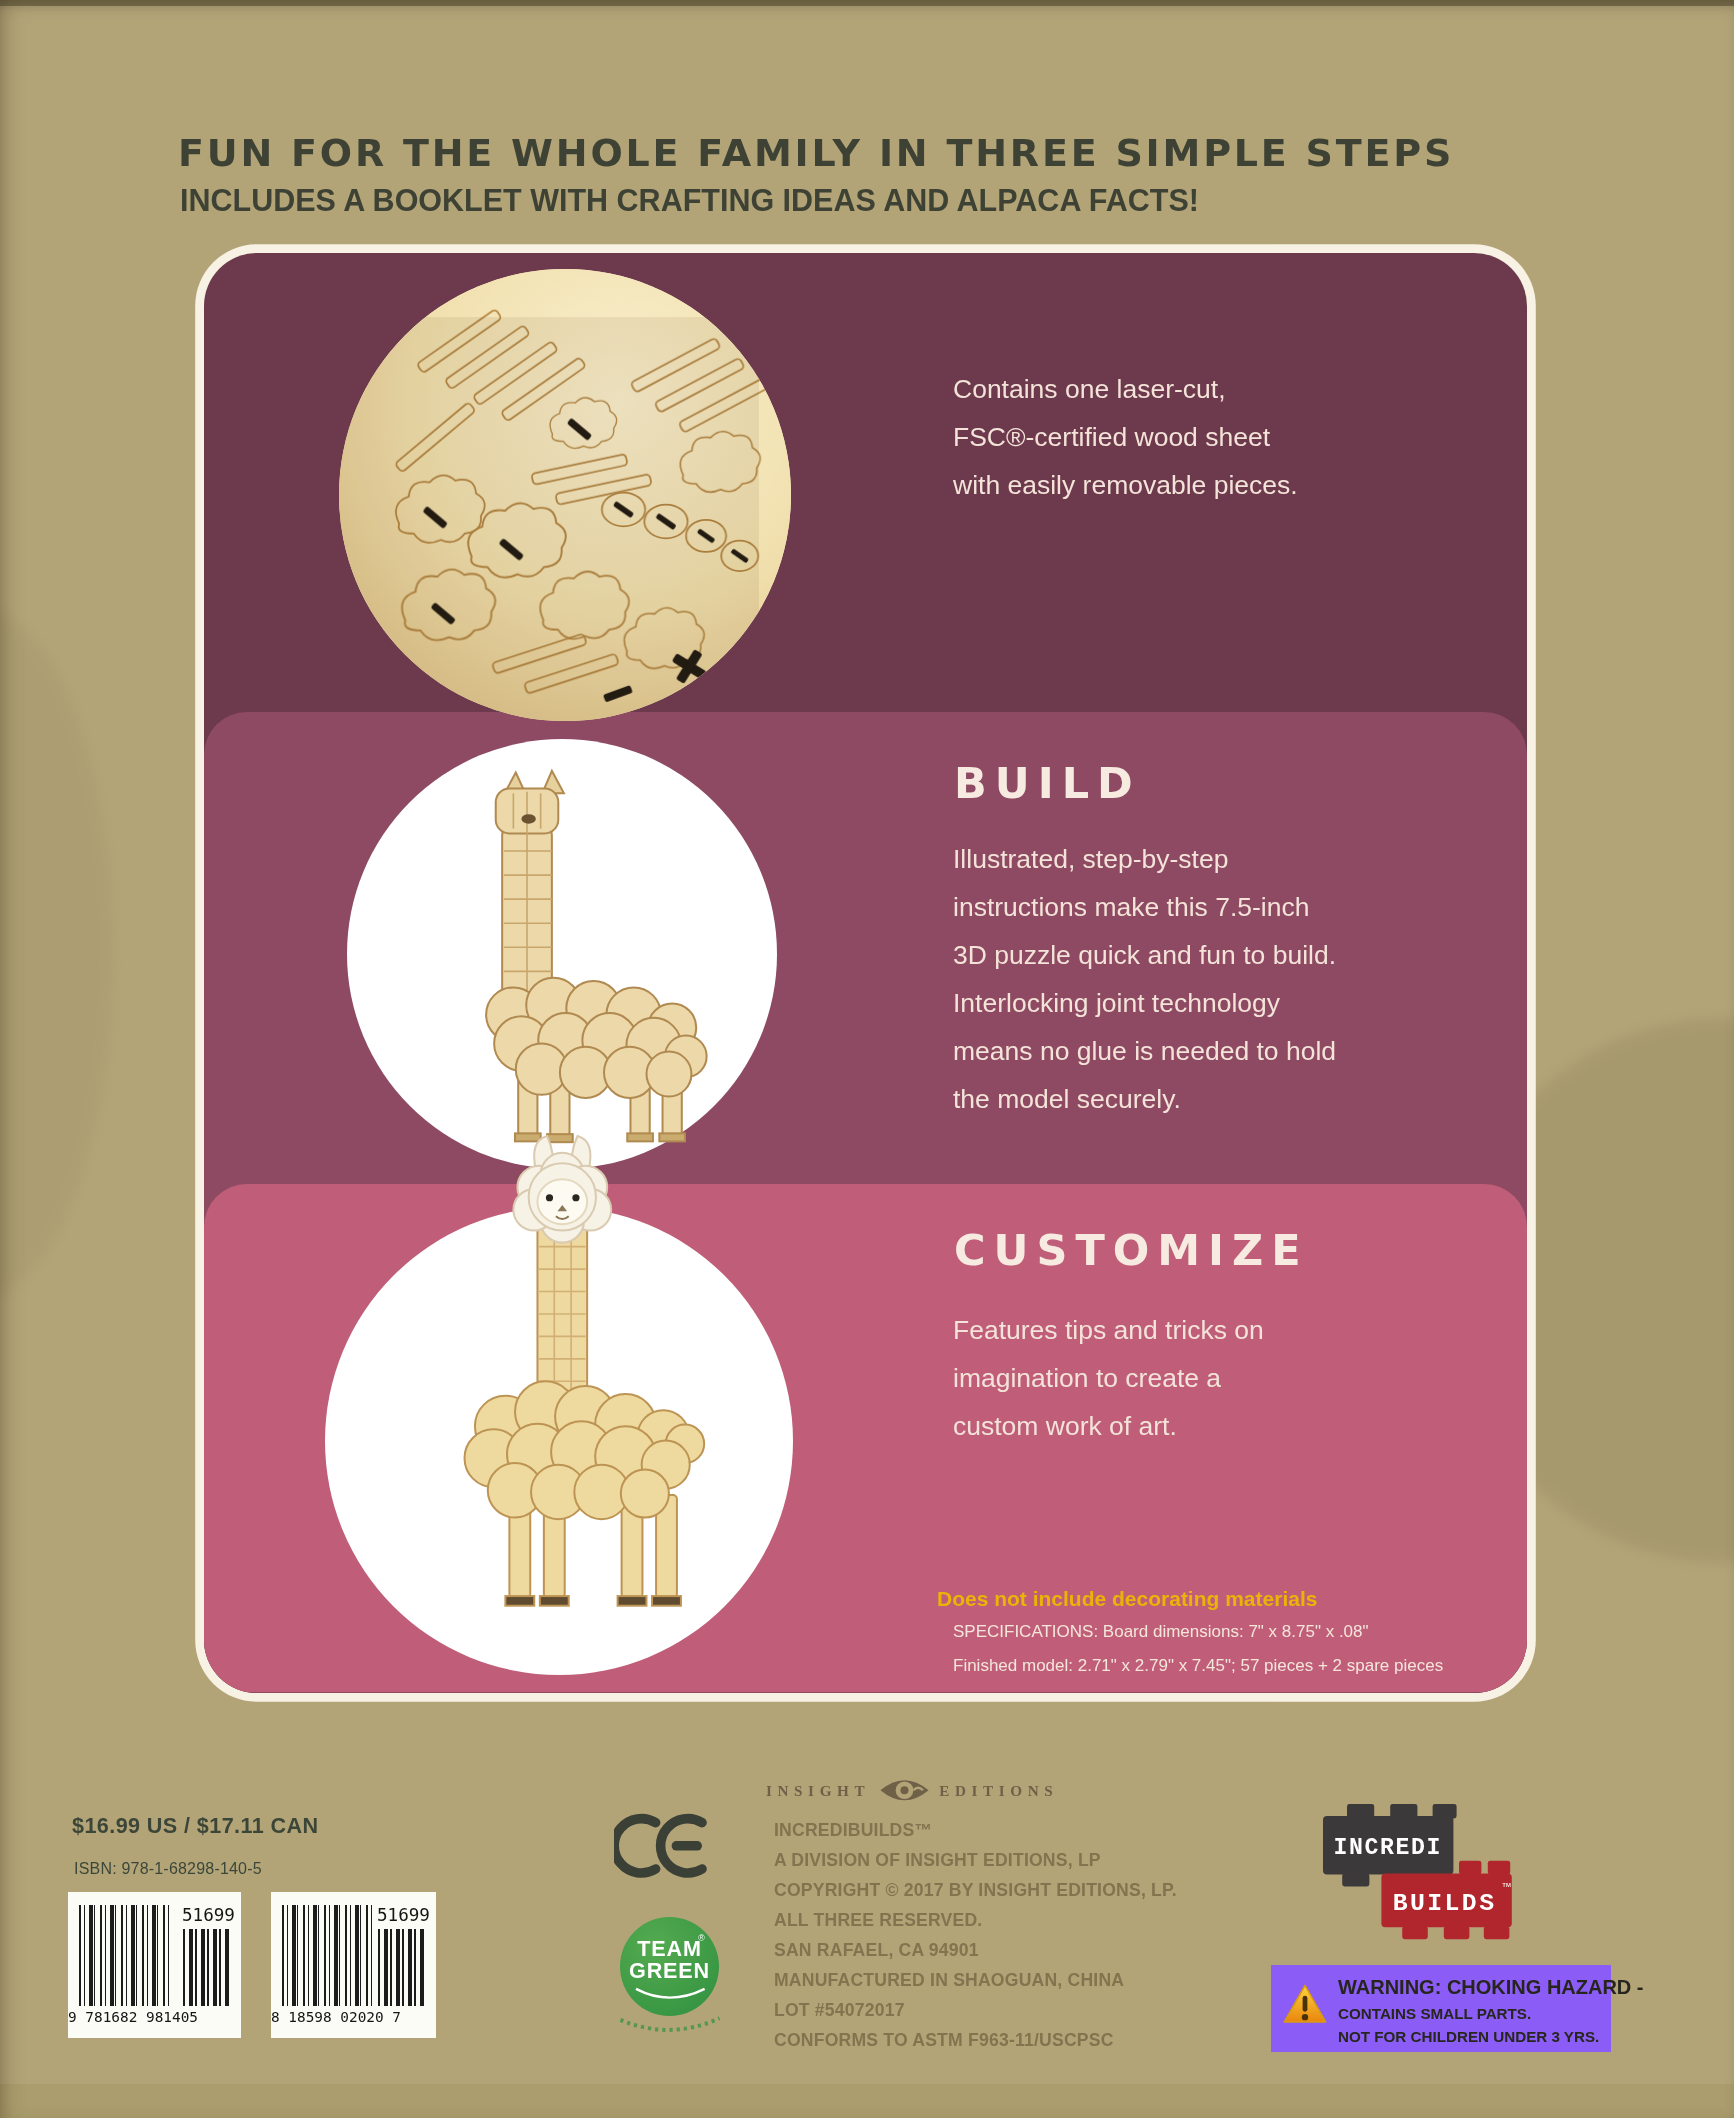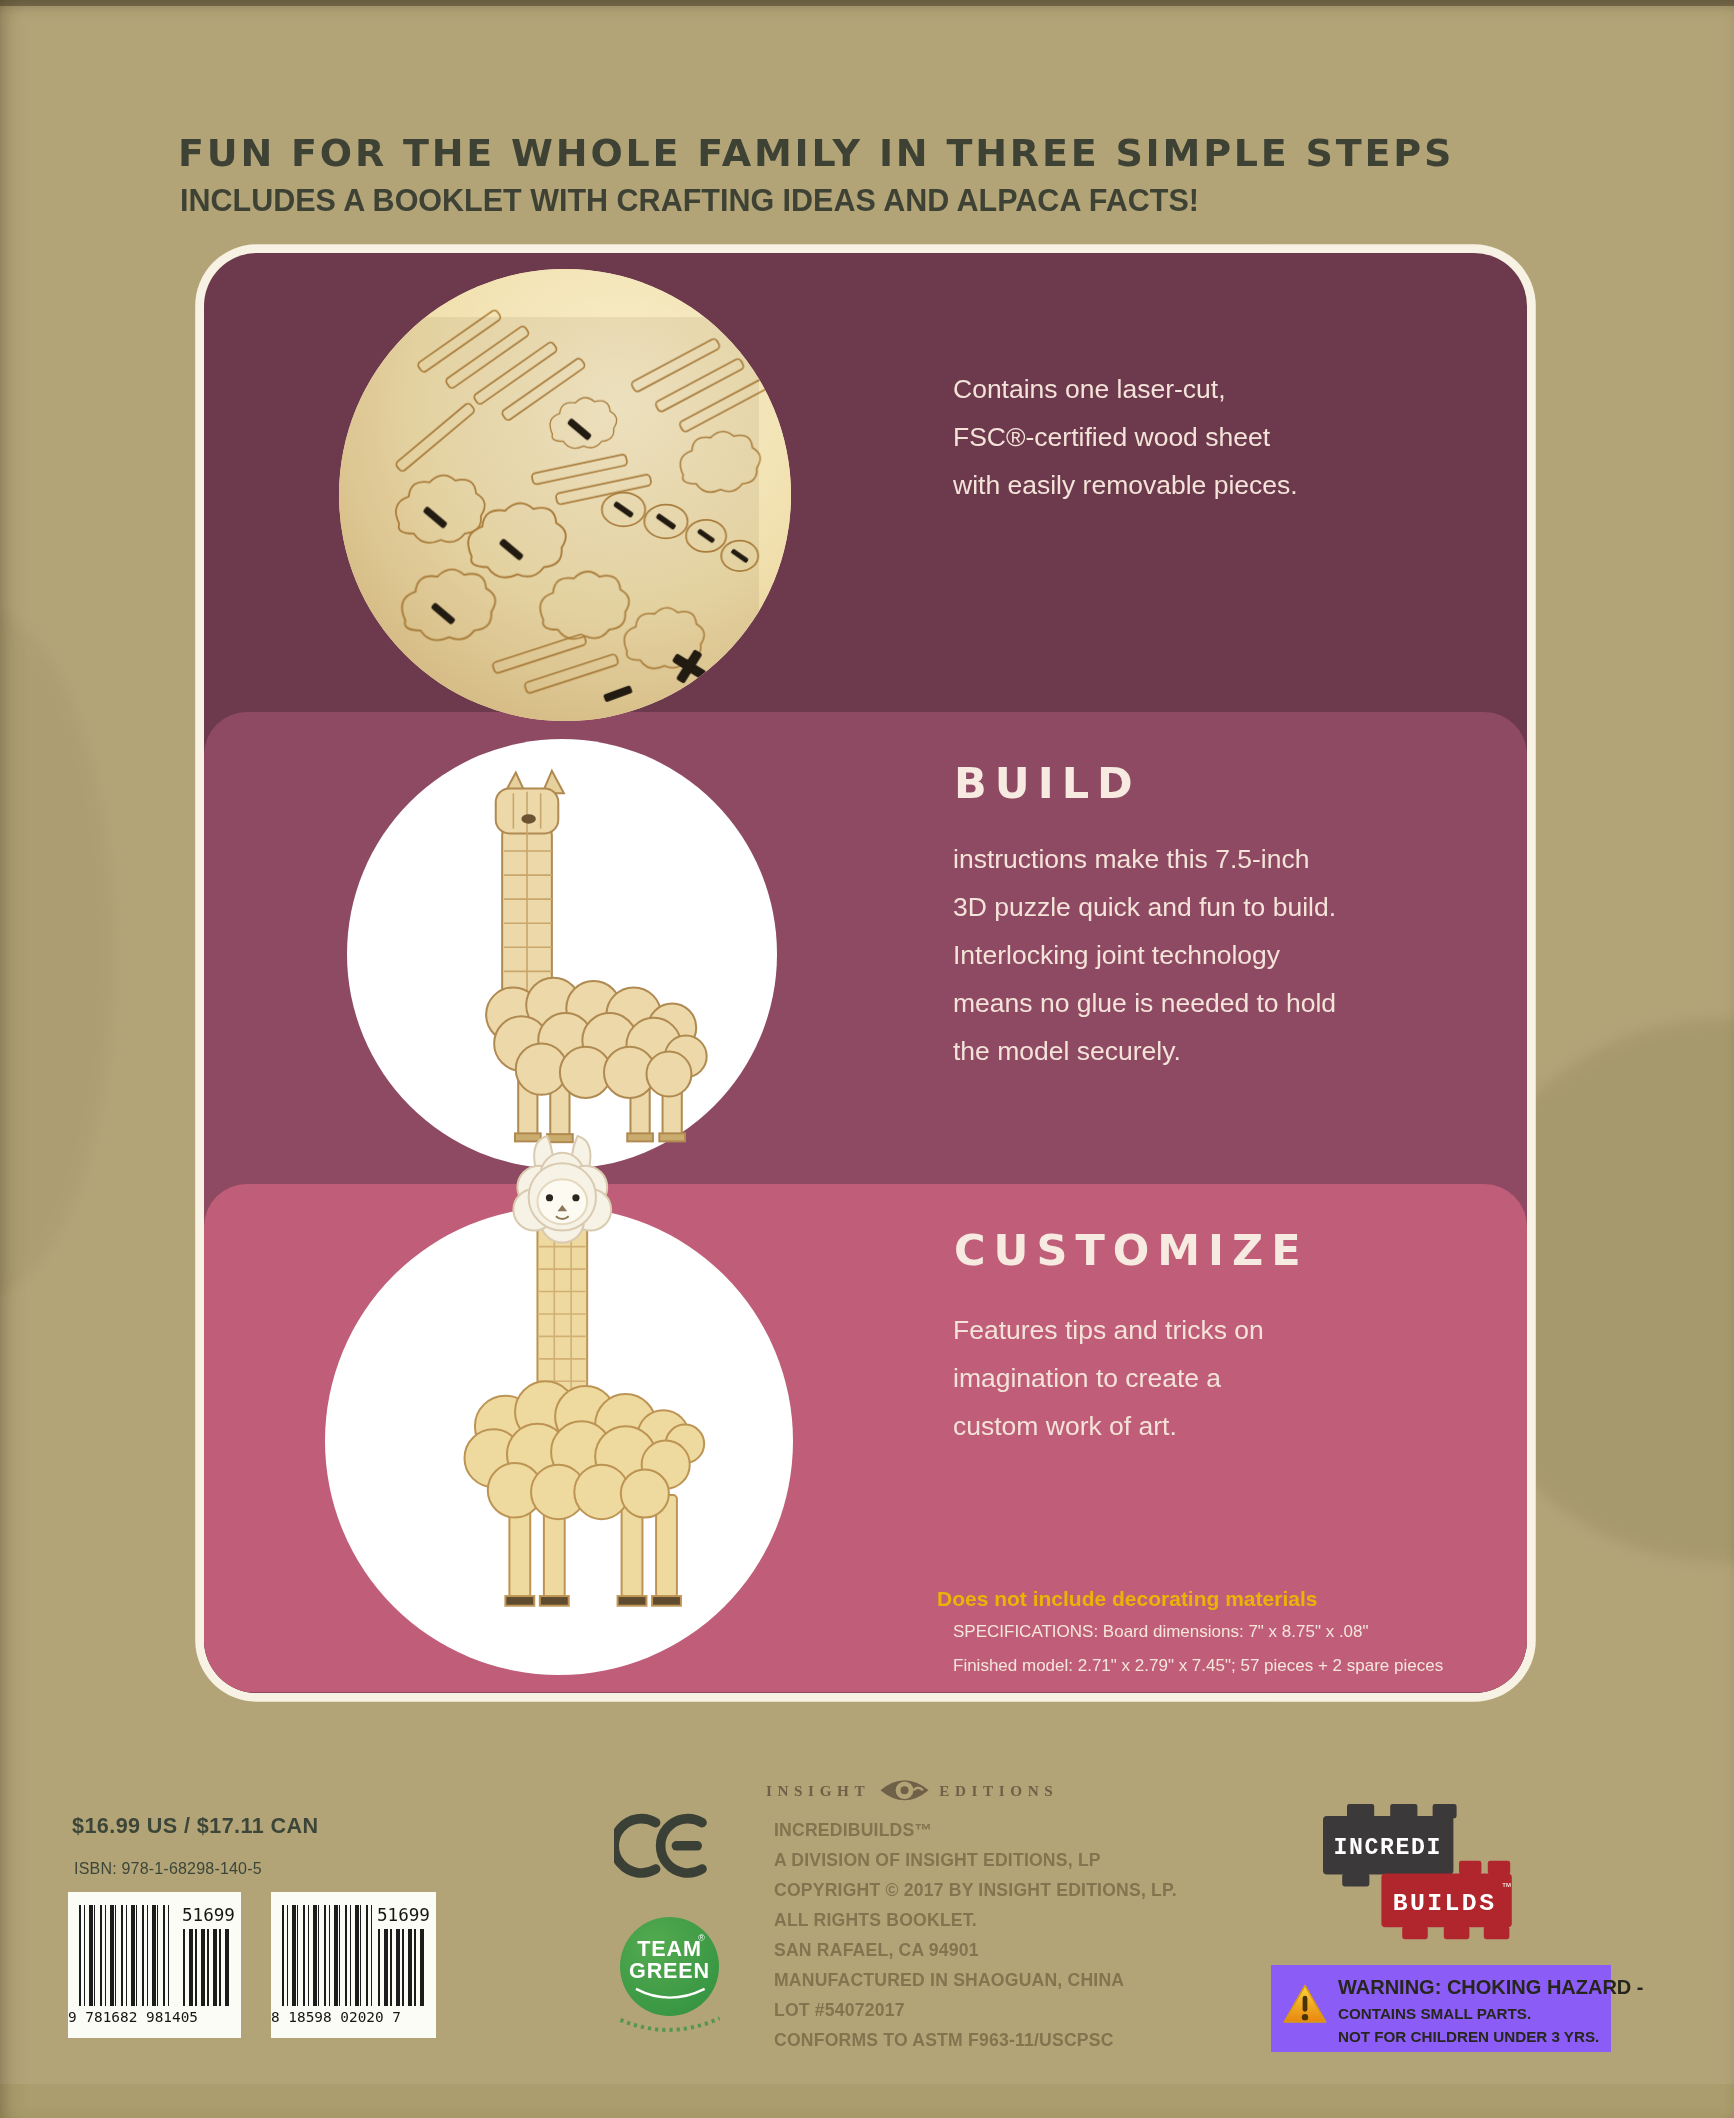--- a/index.html
+++ b/index.html
@@ -270,20 +270,21 @@
   </svg>
 
   <div class="p-body" id="body-punch">
     <div>Contains one laser-cut,</div>
     <div>FSC®-certified wood sheet</div>
     <div>with easily removable pieces.</div>
   </div>
 
   <div class="p-title" id="title-build">BUILD</div>
   <div class="p-body" id="body-build">
+    <div>Illustrated, step-by-step</div>
     <div>instructions make this 7.5-inch</div>
     <div>3D puzzle quick and fun to build.</div>
     <div>Interlocking joint technology</div>
     <div>means no glue is needed to hold</div>
     <div>the model securely.</div>
   </div>
 
   <div class="p-title" id="title-customize">CUSTOMIZE</div>
   <div class="p-body" id="body-customize">
     <div>Features tips and tricks on</div>
@@ -343,21 +344,21 @@
     <circle cx="33" cy="19" r="5" fill="#6f6048"></circle>
     <path d="M44,19 q6,-6 12,0" stroke="#b3a478" stroke-width="3" fill="none"></path>
   </svg>
   <span>EDITIONS</span>
 </div>
 
 <div class="abs" id="copyright">
   <div>INCREDIBUILDS™</div>
   <div>A DIVISION OF INSIGHT EDITIONS, LP</div>
   <div>COPYRIGHT © 2017 BY INSIGHT EDITIONS, LP.</div>
-  <div>ALL RIGHTS BOOKLET.</div>
+  <div>ALL THREE RESERVED.</div>
   <div>SAN RAFAEL, CA 94901</div>
   <div>MANUFACTURED IN SHAOGUAN, CHINA</div>
   <div>LOT #54072017</div>
   <div>CONFORMS TO ASTM F963-11/USCPSC</div>
 </div>
 
 <svg class="abs" id="incredibuilds-logo" viewBox="0 0 250 175">
   <g fill="#3c393a">
     <rect x="35" y="0" width="34" height="18" rx="3"></rect>
     <rect x="89" y="0" width="34" height="18" rx="3"></rect>

